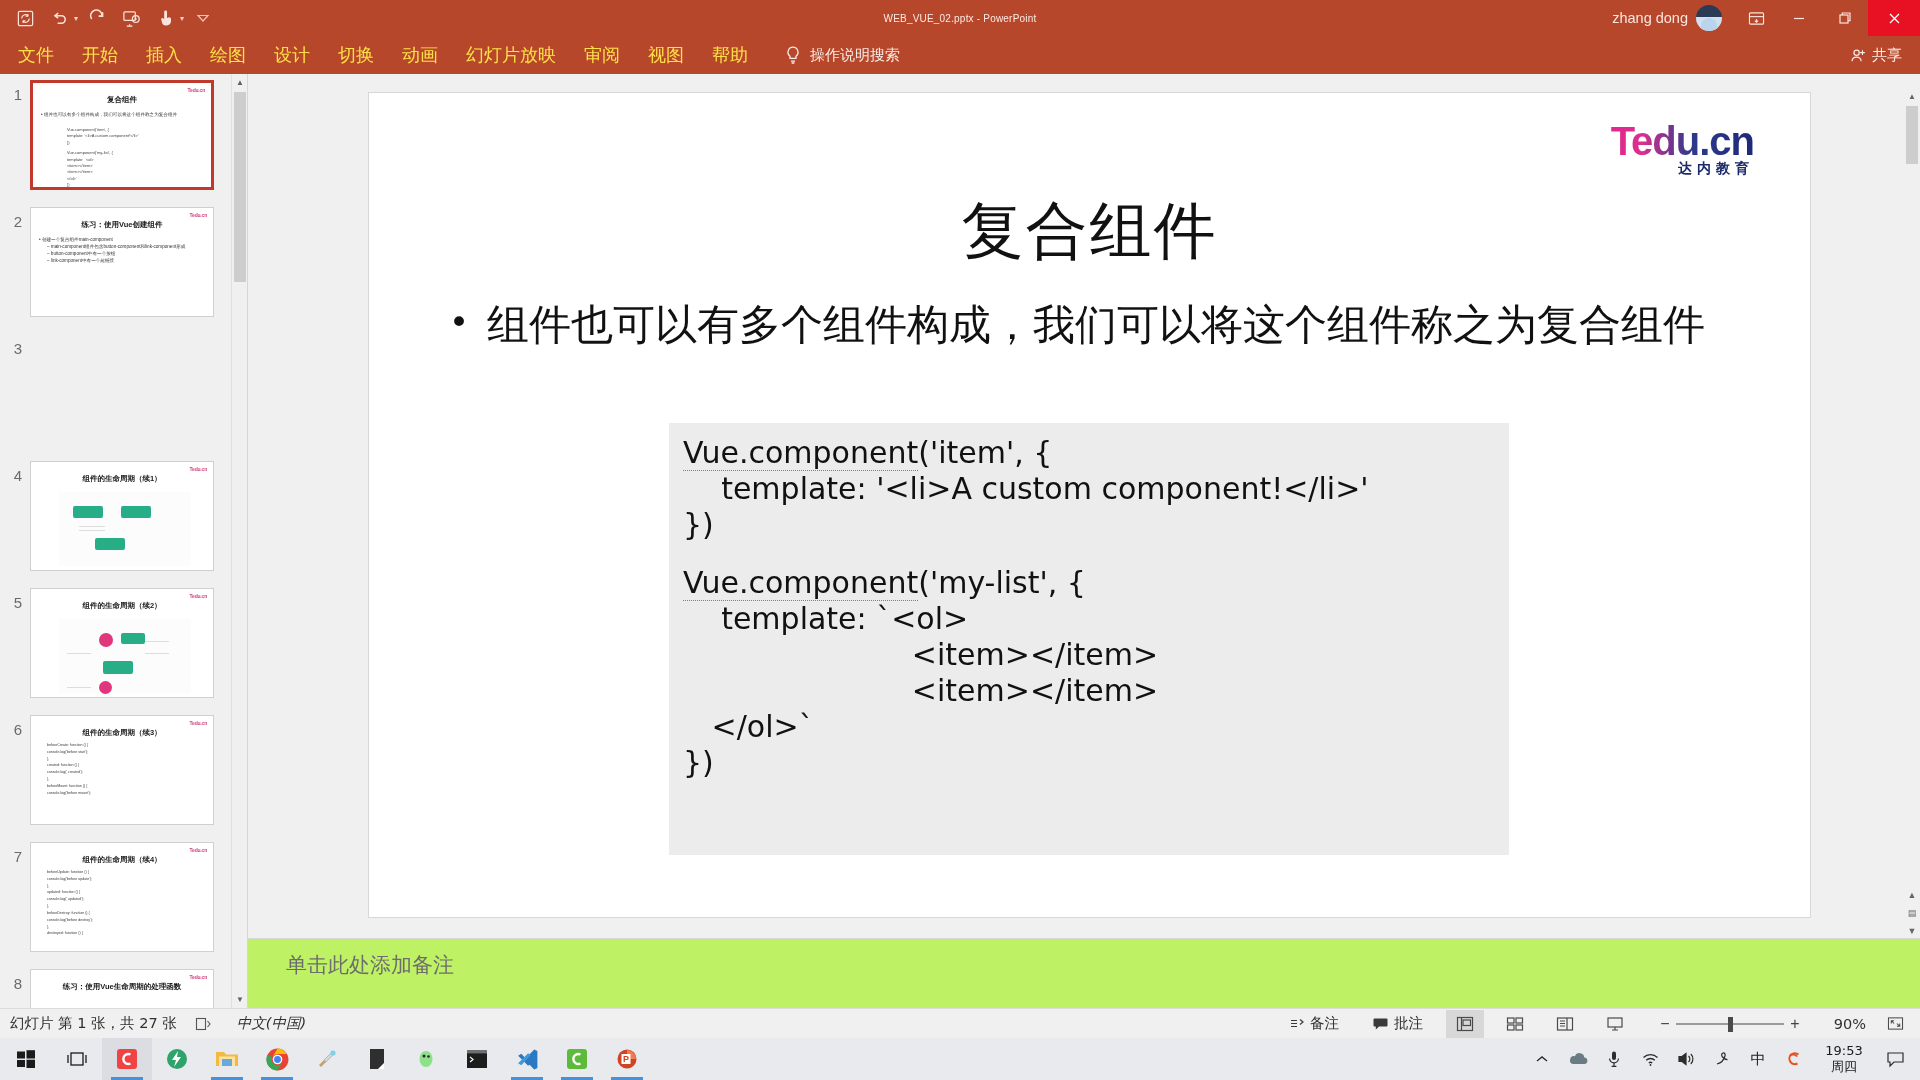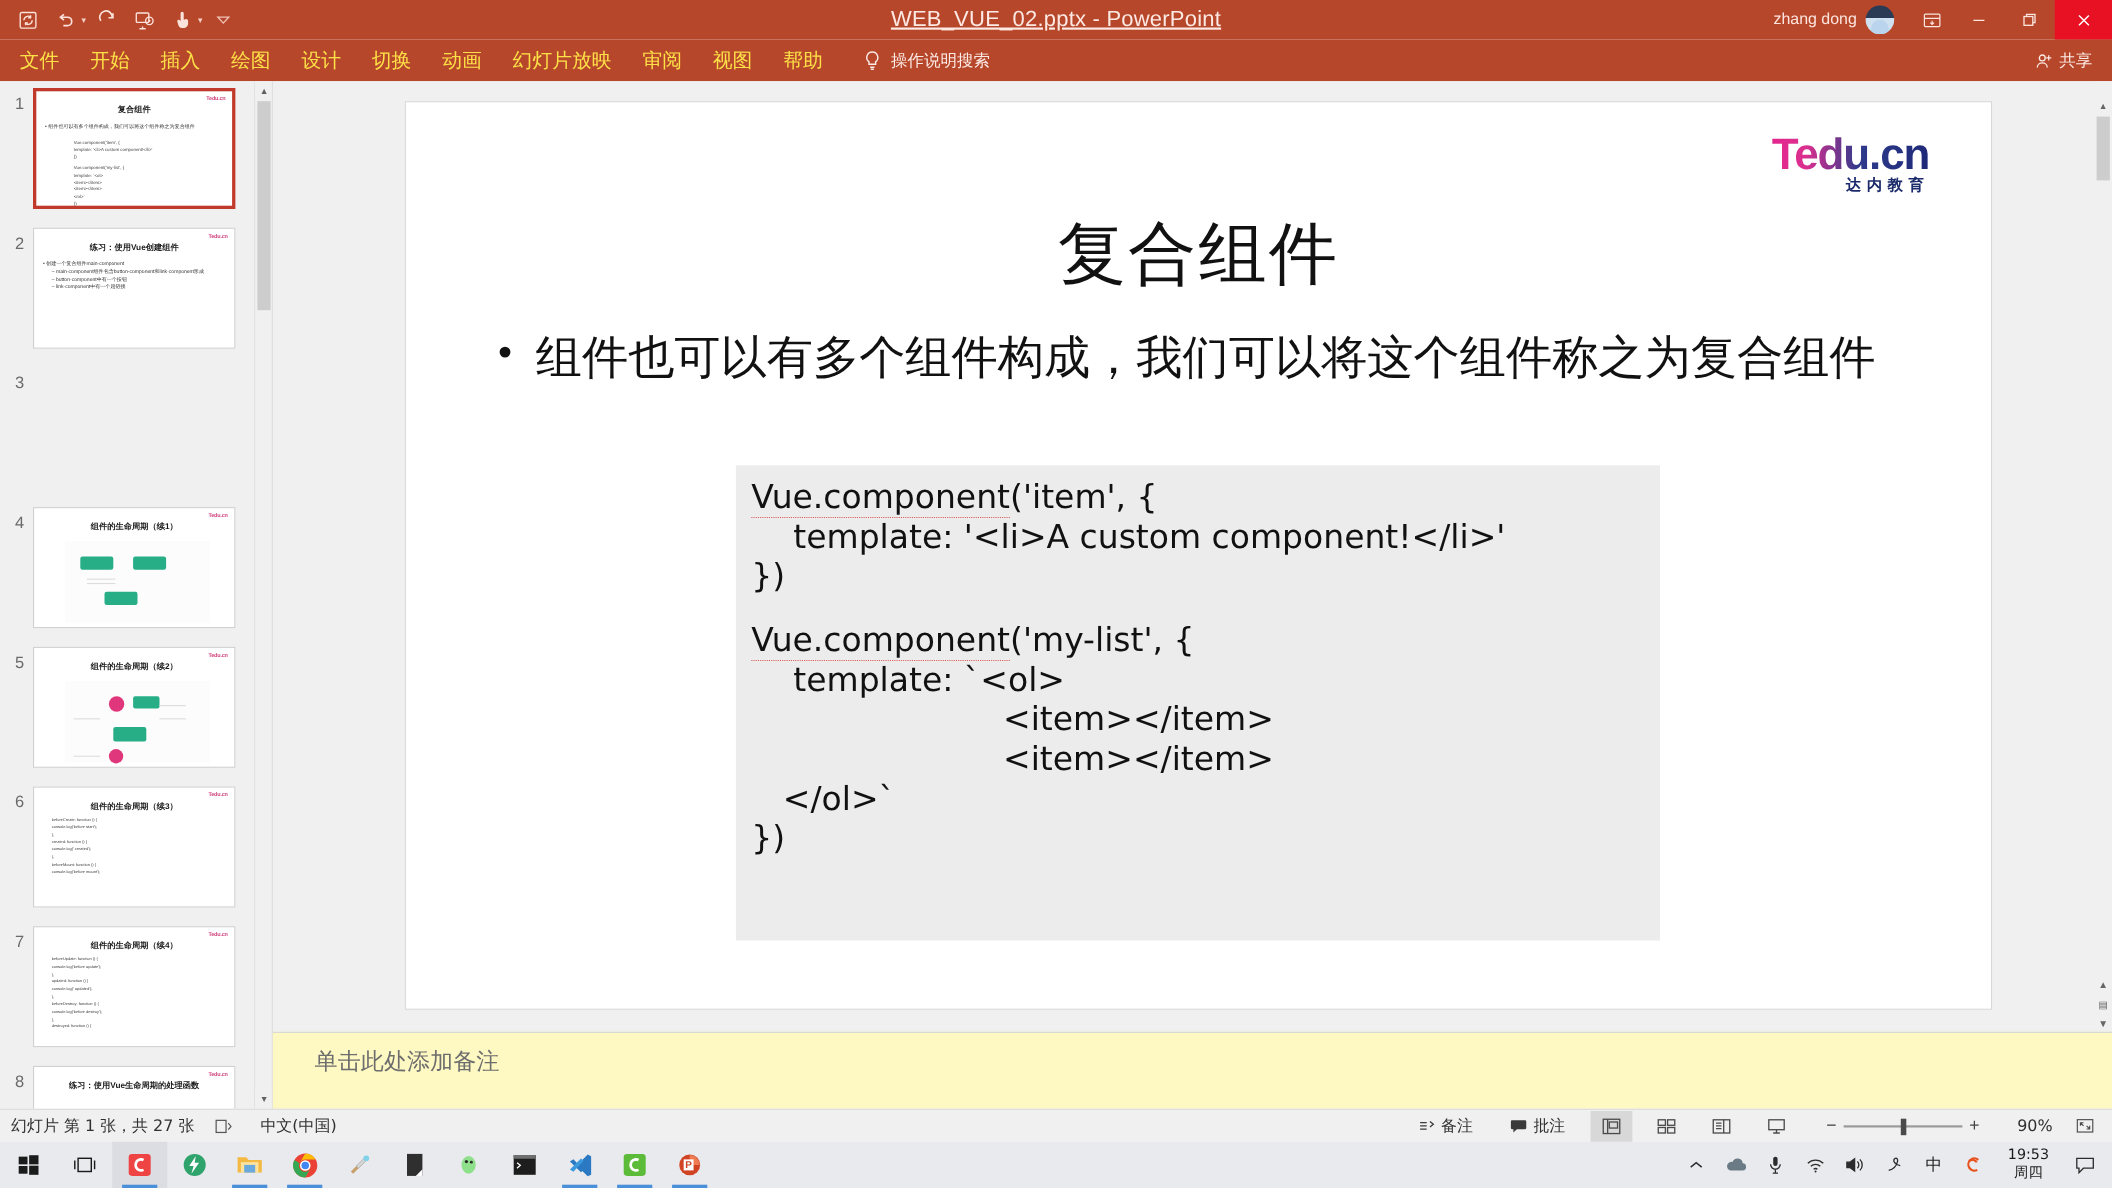--- a/index.html
+++ b/index.html
@@ -19,23 +19,22 @@
   }
   .qat { display: flex; align-items: center; gap: 4px; padding-left: 10px; }
   .qat-btn {
     width: 30px; height: 28px; display: flex; align-items: center; justify-content: center;
     color: #fbe3dc; font-size: 15px; line-height: 1;
   }
   .qat-btn svg { display:block; }
   .qat-caret { font-size: 8px; margin-left: -4px; color:#f3cfc5; }
   .title-center {
     position: absolute; left: 0; right: 0; text-align: center;
-    font-size: 20px; color: #fce9e3; letter-spacing: .2px;
+    font-size: 10px; color: #fce9e3; letter-spacing: .2px;
     pointer-events: none;
-    text-decoration: underline;
   }
   .title-right {
     margin-left: auto; display: flex; align-items: center; height: 36px;
   }
   .user-name { font-size: 14.5px; color: #fbe5de; margin-right: 8px; }
   .avatar {
     width: 26px; height: 26px; border-radius: 50%;
     background: linear-gradient(#2b3a55 0 45%, #cfe0f0 45% 100%);
     margin-right: 14px; overflow: hidden; position: relative;
   }
@@ -186,36 +185,36 @@
   .ss-up, .ss-down { position: absolute; left: 0; width: 16px; height: 17px; display:flex;align-items:center;justify-content:center;color:#666;font-size:8px;}
   .ss-up { top: 14px; }
   .ss-thumb { position:absolute; left:2px; top:32px; width:12px; height:58px; background:#cdcdcd;}
   .ss-prev { position:absolute; left:0; bottom:40px; width:16px;height:18px;display:flex;align-items:center;justify-content:center;color:#666;font-size:9px;}
   .ss-slide { position:absolute; left:0; bottom:22px; width:16px;height:18px;display:flex;align-items:center;justify-content:center;color:#666;font-size:9px;}
   .ss-next { position:absolute; left:0; bottom:4px; width:16px;height:18px;display:flex;align-items:center;justify-content:center;color:#666;font-size:9px;}
 
   
   .notespane {
     position: absolute; left: 248px; bottom: 0; right: 0; height: 70px;
-    background: #fef9c3; border-top: 1px solid #d6d6d6;
+    background: #bef264; border-top: 1px solid #d6d6d6;
   }
   .notes-box {
     position: absolute; left: 38px; top: 12px; right: 30px; height: 46px;
     color: #6d6d6d; font-size: 21px; font-family: "DejaVu Sans", sans-serif;
   }
 
   
   .statusbar {
     position: absolute; bottom: 42px; left: 0; width: 1920px; height: 30px;
     background: #f0f0f0; border-top: 1px solid #dcdcdc;
     display: flex; align-items: center; font-size: 14.5px; color: #303030;
   }
   .sb-slide-count { margin-left: 10px; font-family: "DejaVu Sans", sans-serif; }
   .sb-icon-acc { margin-left: 18px; color:#444; display:flex;align-items:center; }
-  .sb-lang { margin-left: 26px; font-family: "DejaVu Sans", sans-serif; }
+  .sb-lang { margin-left: 26px; font-family: "DejaVu Sans", sans-serif; font-style: italic; }
   .sb-right { margin-left: auto; display: flex; align-items: center; gap: 12px; padding-right: 8px; }
   .sb-btn {
     display: flex; align-items: center; gap: 5px; padding: 0 11px; height: 28px; color:#303030;
     font-family: "DejaVu Sans", sans-serif;
   }
   .view-btn {
     width: 38px; height: 28px; display:flex;align-items:center;justify-content:center;color:#4a4a4a;
   }
   .view-btn.active { background: #d8d8d8; }
   .zoom-ctl { display:flex; align-items:center; gap: 0; margin-left: 8px; }

